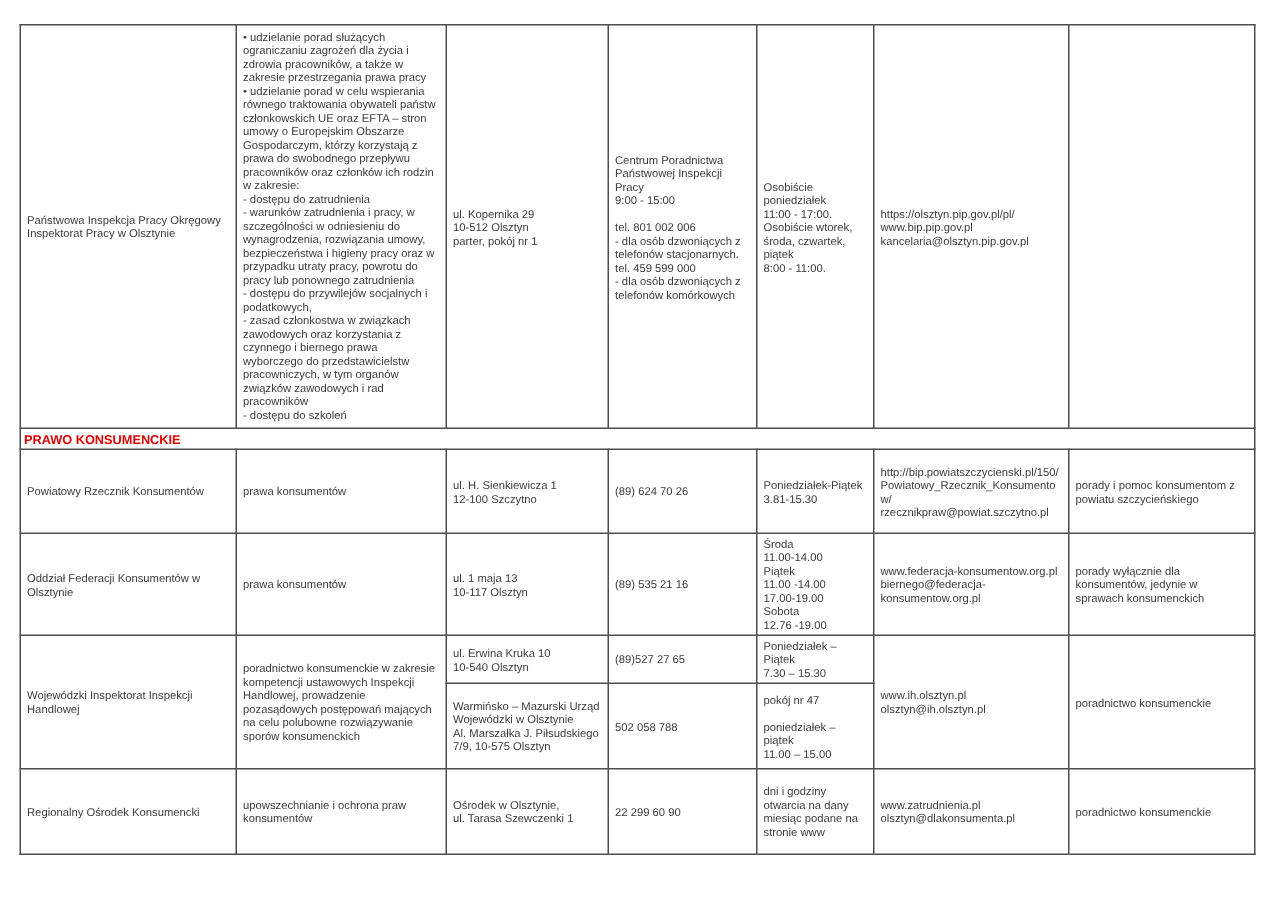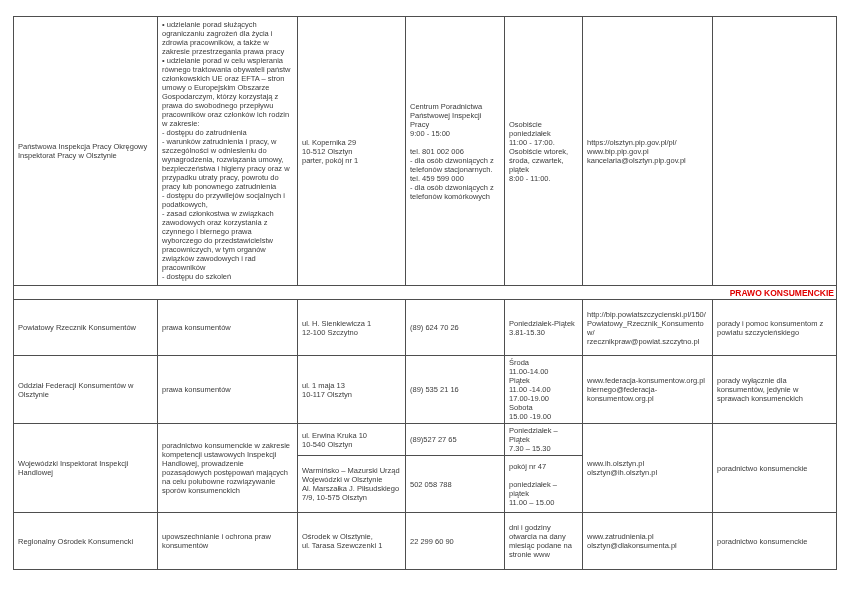--- a/index.html
+++ b/index.html
@@ -26,21 +26,21 @@
     white-space: pre-line;
     overflow: hidden;
   }
   .c-name { font-weight: normal; }
   .cell-top { vertical-align: top; }
   .scope-pip { font-size: 7px; line-height: 8.35px; }
   .clamp { max-height: 262px; overflow: hidden; white-space: pre-line; }
   .section-row td {
     color: #e00000;
     font-weight: bold;
-    text-align: right;
+    text-align: left;
     font-size: 8.5px;
     line-height: 10px;
     padding: 1px 2px;
   }
   .web { overflow-wrap: anywhere; word-break: break-word; }
 </style>
 </head>
 <body>
 
 <div class="page">
@@ -110,21 +110,21 @@
       <td>prawa konsumentów</td>
       <td>ul. 1 maja 13
 10-117 Olsztyn</td>
       <td>(89) 535 21 16</td>
       <td>Środa
 11.00-14.00
 Piątek
 11.00 -14.00
 17.00-19.00
 Sobota
-15.00 -19.00</td>
+12.76 -19.00</td>
       <td class="web">www.federacja-konsumentow.org.pl
 biernego@federacja-konsumentow.org.pl</td>
       <td>porady wyłącznie dla konsumentów, jedynie w sprawach konsumenckich</td>
     </tr>
 
     <tr style="height:28px">
       <td class="c-name" rowspan="2">Wojewódzki Inspektorat Inspekcji Handlowej</td>
       <td rowspan="2">poradnictwo konsumenckie w zakresie kompetencji ustawowych Inspekcji Handlowej, prowadzenie pozasądowych postępowań mających na celu polubowne rozwiązywanie sporów konsumenckich</td>
       <td class="cell-top">ul. Erwina Kruka 10
 10-540 Olsztyn</td>

